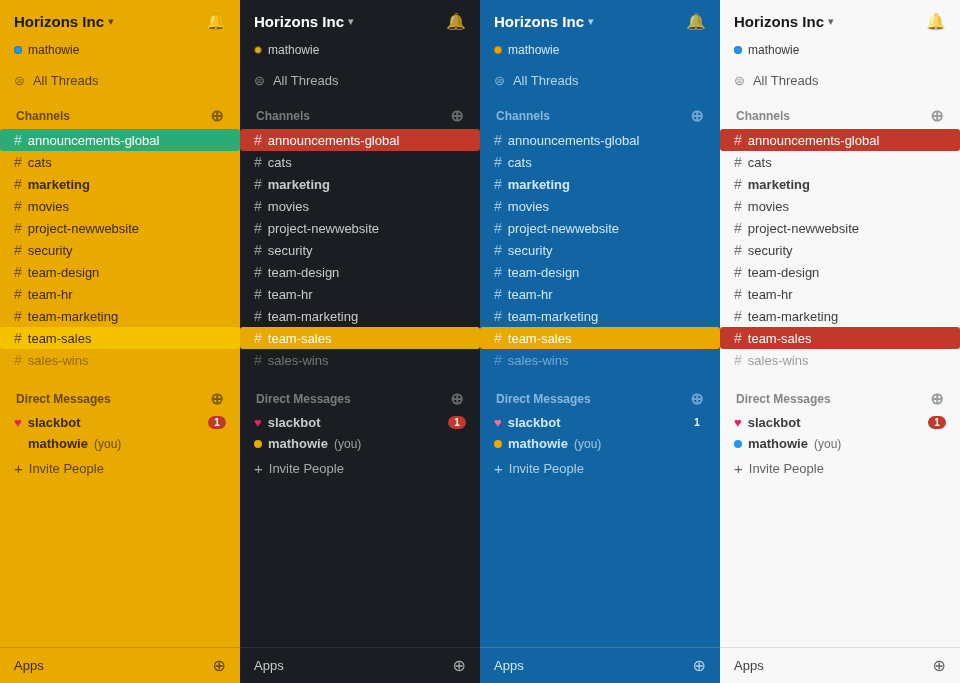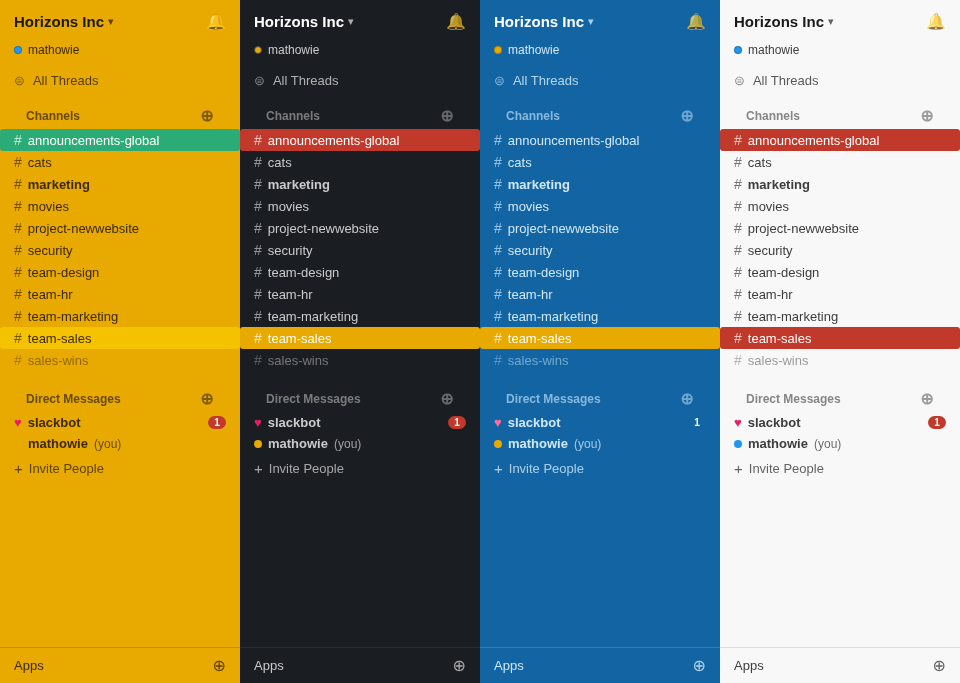--- a/index.html
+++ b/index.html
@@ -68,21 +68,21 @@
       font-size: 13px;
       opacity: 0.85;
     }
     .threads-icon { font-size: 14px; }
 
     
     .section-header {
       display: flex;
       align-items: center;
       justify-content: space-between;
-      padding: 12px 26px 4px;
+      padding: 12px 16px 4px;
       font-size: 12px;
       font-weight: 600;
       opacity: 0.75;
       text-transform: none;
     }
     .add-icon { font-size: 16px; opacity: 0.8; cursor: pointer; }
 
     
     .channel-item {
       display: flex;

